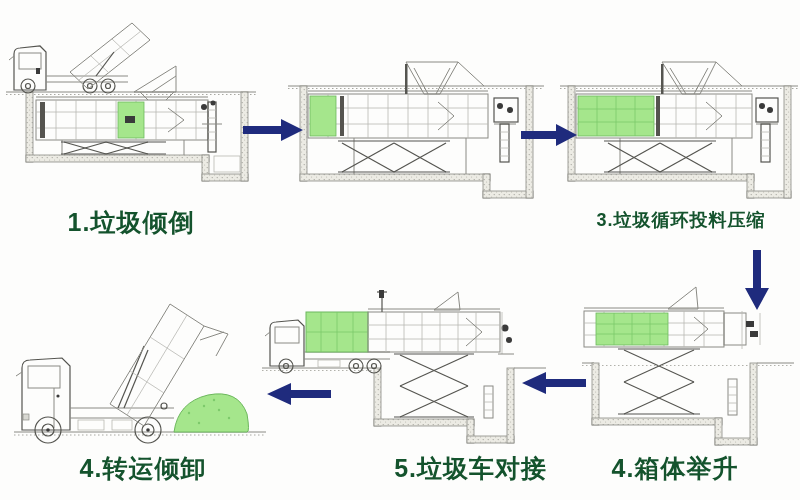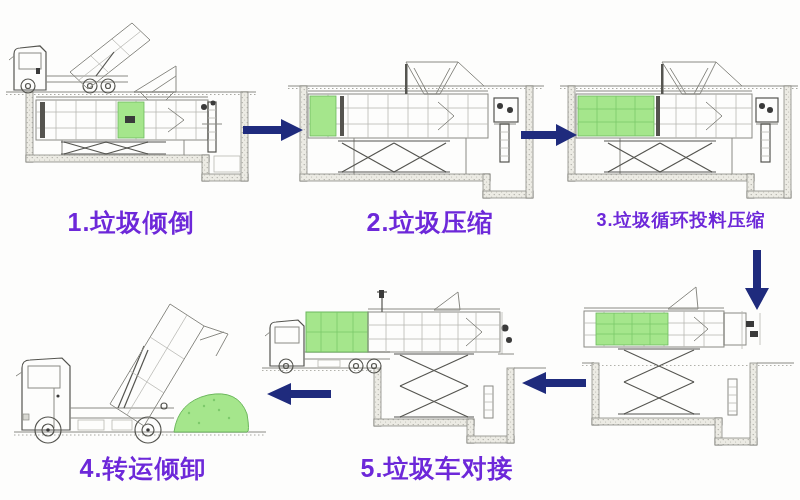--- a/index.html
+++ b/index.html
@@ -1,21 +1,21 @@
 <!DOCTYPE html>
 <html><head>
 <meta charset="utf-8">
 <style>
   html,body{margin:0;padding:0;background:#fdfdfc;}
   #canvas{position:relative;width:800px;height:500px;background:#fdfdfc;overflow:hidden;
           font-family:"Liberation Sans","DejaVu Sans",sans-serif;}
   .fig{position:absolute;}
   .fig svg{display:block;}
   .step-label{position:absolute;height:30px;text-align:center;font-weight:bold;
-              color:#6d28d9;font-size:25px;letter-spacing:1px;white-space:nowrap;}
+              color:#14532d;font-size:25px;letter-spacing:1px;white-space:nowrap;}
   .step-label.small{font-size:18px;}
   .arrow{position:absolute;}
   .ln{stroke:#8a8a84;stroke-width:1;fill:none;}
   .lt{stroke:#b8b8b2;stroke-width:0.8;fill:none;}
   .dk{stroke:#555550;stroke-width:1.2;fill:none;}
 </style>
 </head>
 <body>
 
 <div id="canvas">
@@ -478,18 +478,18 @@
       <polygon points="68,10 28,10 28,3 4,14 28,25 28,18 68,18" fill="#1f2b7d"></polygon>
     </svg>
   </div>
   <div class="arrow" style="left:263px;top:380px;">
     <svg width="68" height="28" viewBox="0 0 68 28">
       <polygon points="68,10 28,10 28,3 4,14 28,25 28,18 68,18" fill="#1f2b7d"></polygon>
     </svg>
   </div>
 
   <div class="step-label" style="left:21px;top:206px;width:220px;">1.垃圾倾倒</div>
-  <div class="step-label" style="left:320px;top:206px;width:220px;">2.垃圾压缩</div>
   <div class="step-label small" style="left:562px;top:208px;width:238px;">3.垃圾循环投料压缩</div>
-  <div class="step-label" style="left:327px;top:452px;width:220px;">5.垃圾车对接</div>
+  <div class="step-label" style="left:565px;top:452px;width:220px;">4.箱体举升</div>
+  <div class="step-label" style="left:327px;top:452px;width:220px;text-align:right;">5.垃圾车对接</div>
   <div class="step-label" style="left:33px;top:452px;width:220px;">4.转运倾卸</div>
 
 </div>
 
 </body></html>

